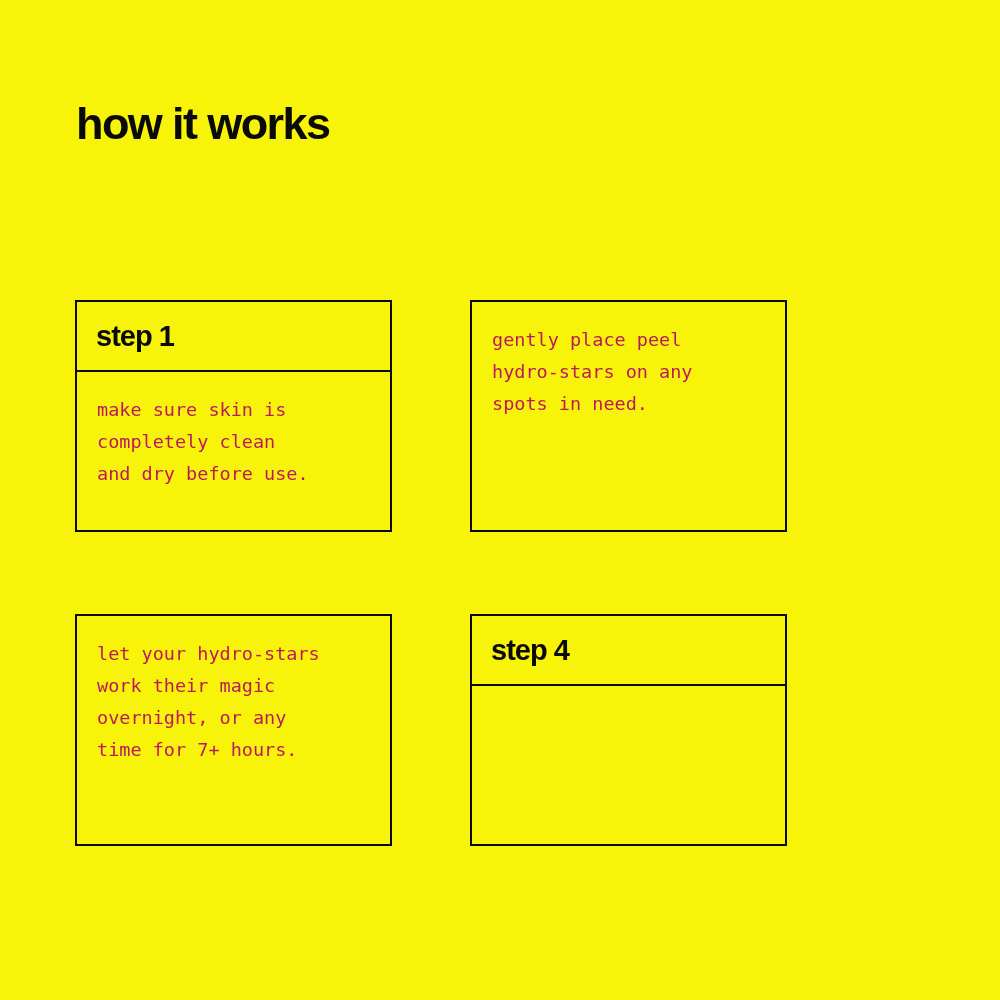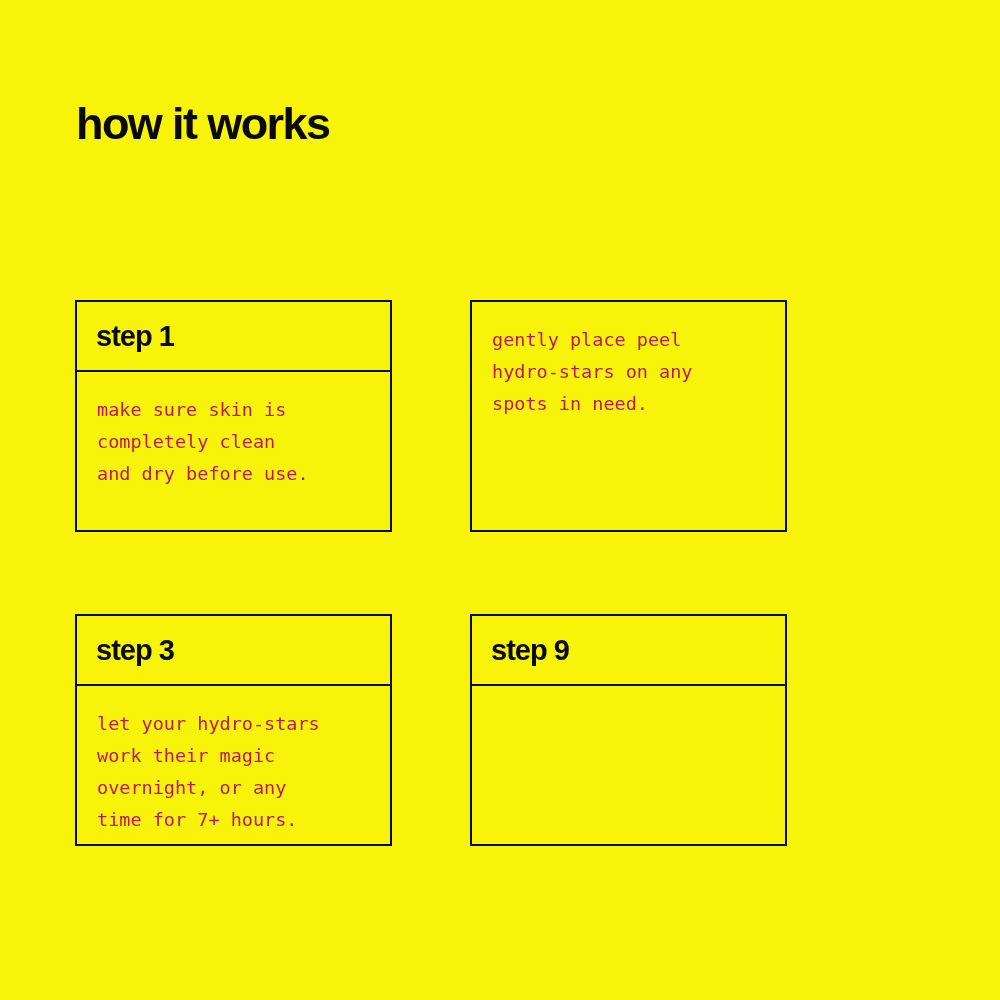--- a/index.html
+++ b/index.html
@@ -117,31 +117,28 @@
 
     <div class="step-card">
       <div class="step-card-body">
         <p class="step-card-text">gently place peel
 hydro-stars on any
 spots in need.</p>
       </div>
     </div>
 
     <div class="step-card">
-      <div class="step-card-header">
-        <div class="step-card-title">step 3</div>
-      </div>
       <div class="step-card-body">
         <p class="step-card-text">let your hydro-stars
 work their magic
 overnight, or any
 time for 7+ hours.</p>
       </div>
     </div>
 
     <div class="step-card">
       <div class="step-card-header">
-        <div class="step-card-title">step 9</div>
+        <div class="step-card-title">step 4</div>
       </div>
     </div>
 
   </div>
 </div>
 
 </body></html>

